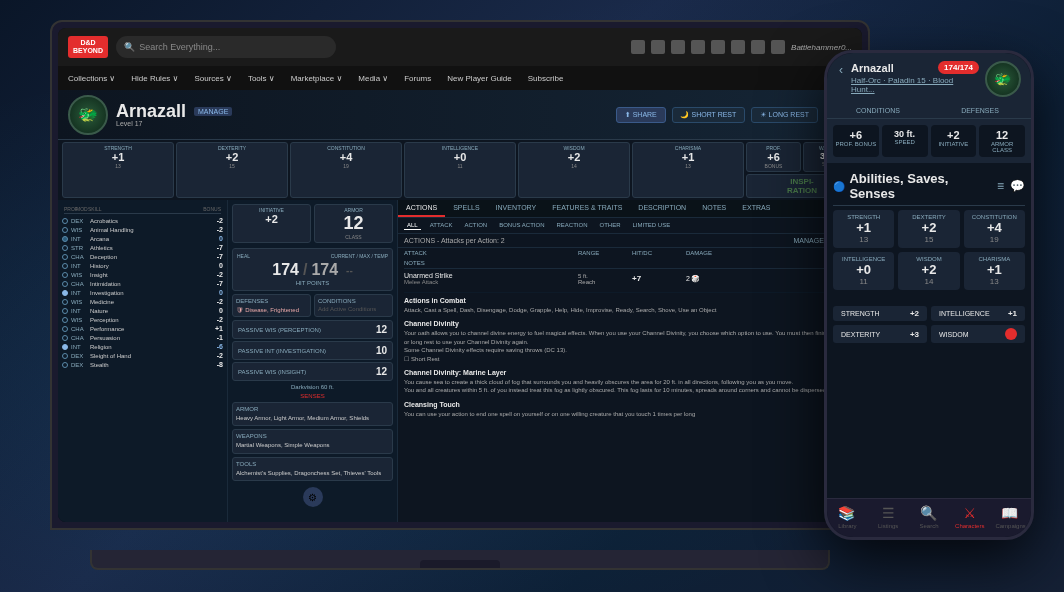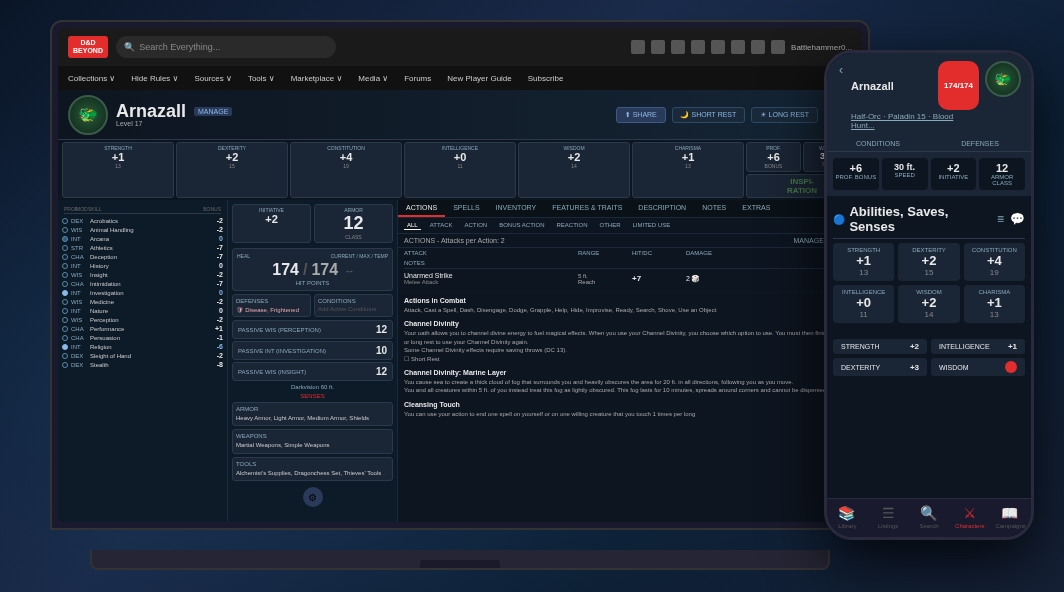--- a/index.html
+++ b/index.html
@@ -107,20 +107,21 @@
       background: #555;
       border-radius: 2px;
       display: flex;
       align-items: center;
       justify-content: center;
     }
 
     .username-badge {
       color: #aaa;
       font-size: 8px;
+      font-style: italic;
     }
 
     
     .dnd-navbar {
       width: 100%;
       height: 24px;
       background: #111;
       display: flex;
       align-items: center;
       padding: 0 10px;
@@ -541,21 +542,21 @@
       font-size: 12px;
       padding: 2px;
     }
     .phone-char-name { color: #e8e8e8; font-size: 11px; font-weight: bold; }
     .phone-char-sub { color: #8ab; font-size: 8px; text-decoration: underline; }
 
     .phone-hp-badge {
       background: #e32d2d;
       color: white;
       font-size: 8px;
-      padding: 20px 6px;
+      padding: 2px 6px;
       border-radius: 10px;
       font-weight: bold;
       height: fit-content;
     }
 
     .phone-char-avatar {
       width: 36px;
       height: 36px;
       border-radius: 50%;
       background: radial-gradient(circle, #2a5a3a, #0d2518);

